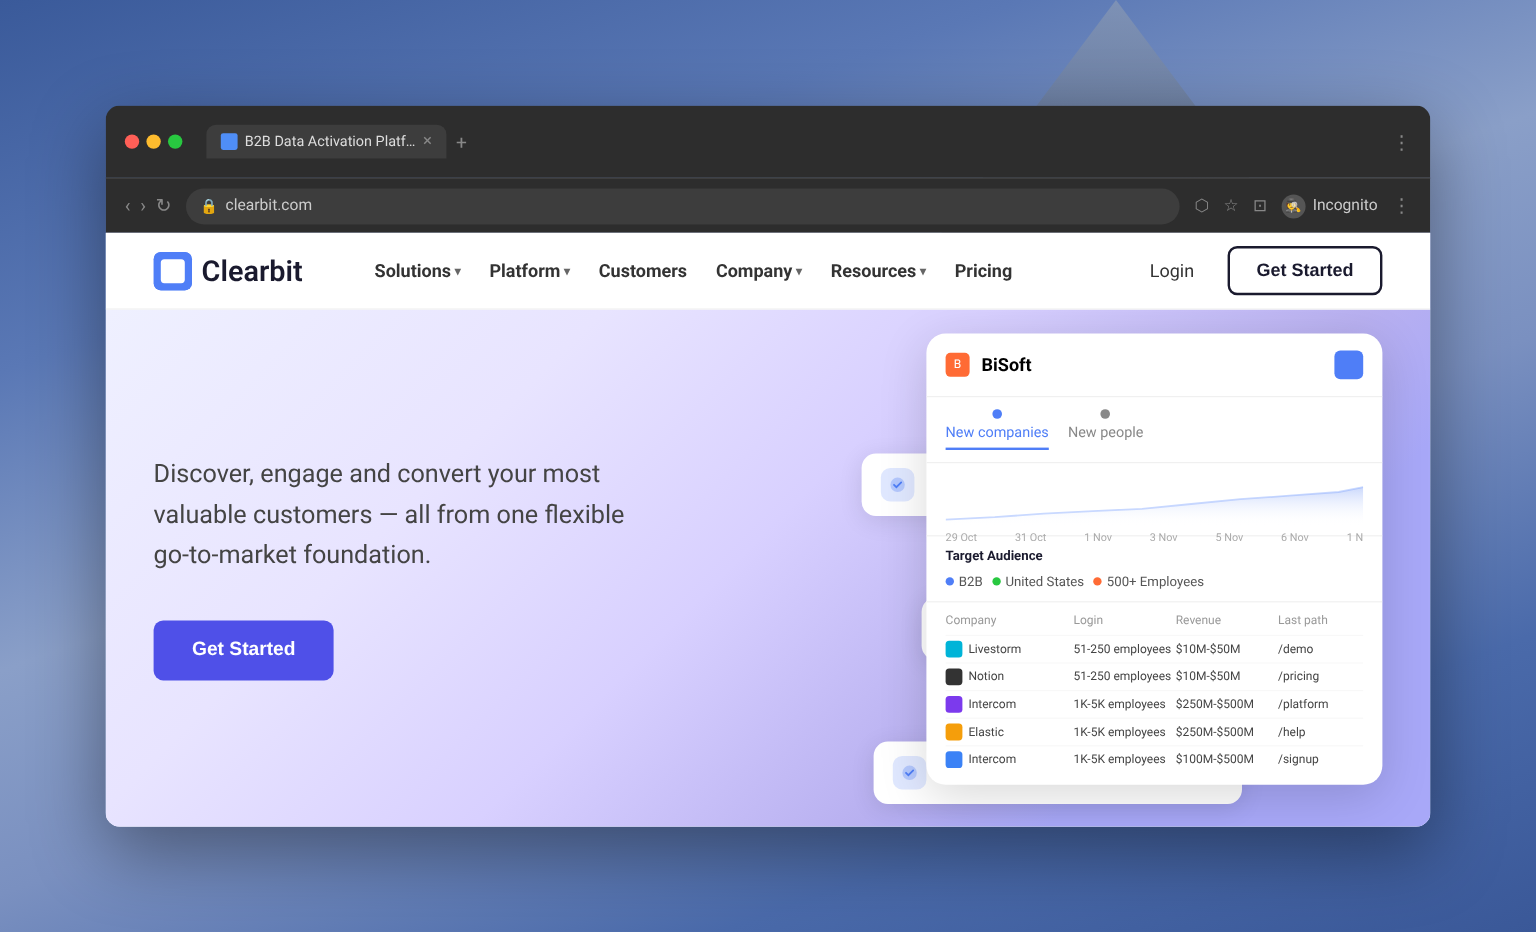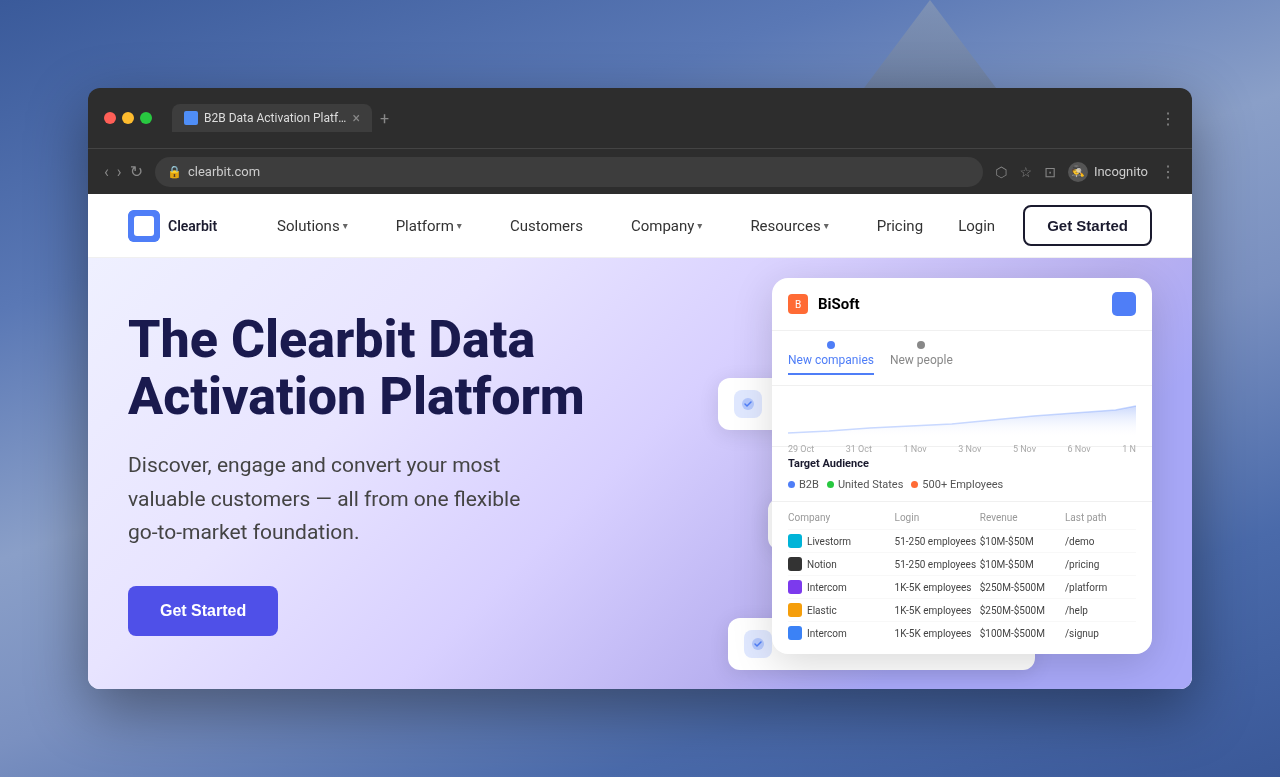--- a/index.html
+++ b/index.html
@@ -244,30 +244,31 @@
       position: absolute;
       top: 6px;
       left: 6px;
       right: 6px;
       bottom: 6px;
       background: white;
       border-radius: 3px;
     }
 
     .logo-name {
-      font-size: 14px;
+      font-size: 24px;
       font-weight: 600;
       color: #1a1a2e;
     }
 
     .nav-links {
       display: flex;
       align-items: flex-start;
-      gap: 24px;
+      gap: 0;
       flex: 1;
+      font-weight: bold;
     }
 
     .nav-link {
       display: flex;
       align-items: center;
       gap: 3px;
       padding: 8px 12px;
       font-size: 15px;
       color: #333;
       cursor: pointer;
@@ -646,21 +647,20 @@
       </div>
 
       <div class="nav-actions">
         <span class="login-btn">Login</span>
         <button class="get-started-btn">Get Started</button>
       </div>
     </nav>
 
     <div class="hero">
       <div class="hero-content">
-        <h1 class="hero-title">The Clearbit Data Activation Platform</h1>
         <p class="hero-subtitle">Discover, engage and convert your most valuable customers — all from one flexible go-to-market foundation.</p>
         <button class="hero-cta">Get Started</button>
       </div>
 
       <div class="hero-visuals">
 
         <div class="notif-card notif-1">
           <div class="notif-card-icon" style="background:#e0e8ff;">
             <svg width="14" height="14" viewBox="0 0 14 14" fill="none">
               <circle cx="7" cy="7" r="6" fill="#4f7ef7" opacity="0.3"></circle>

